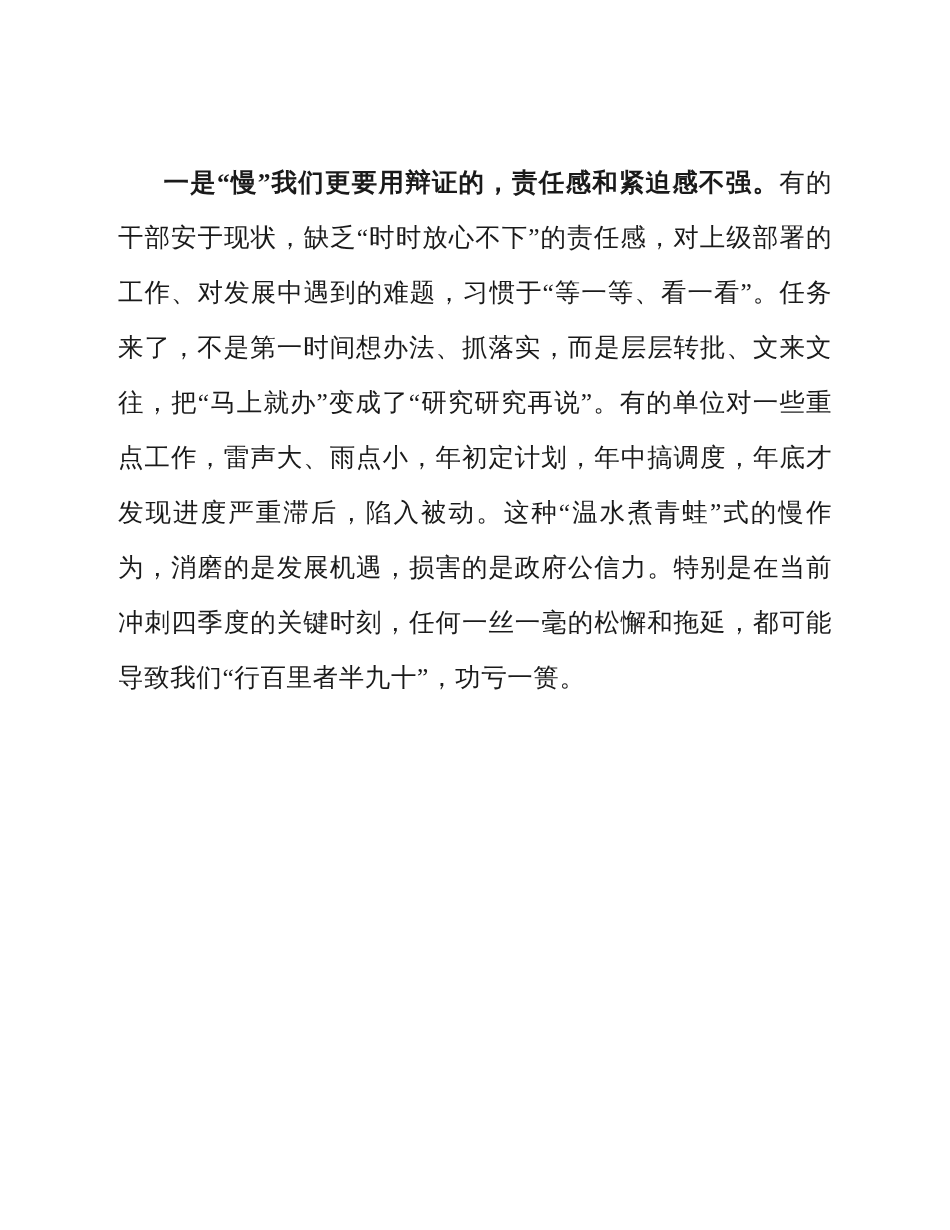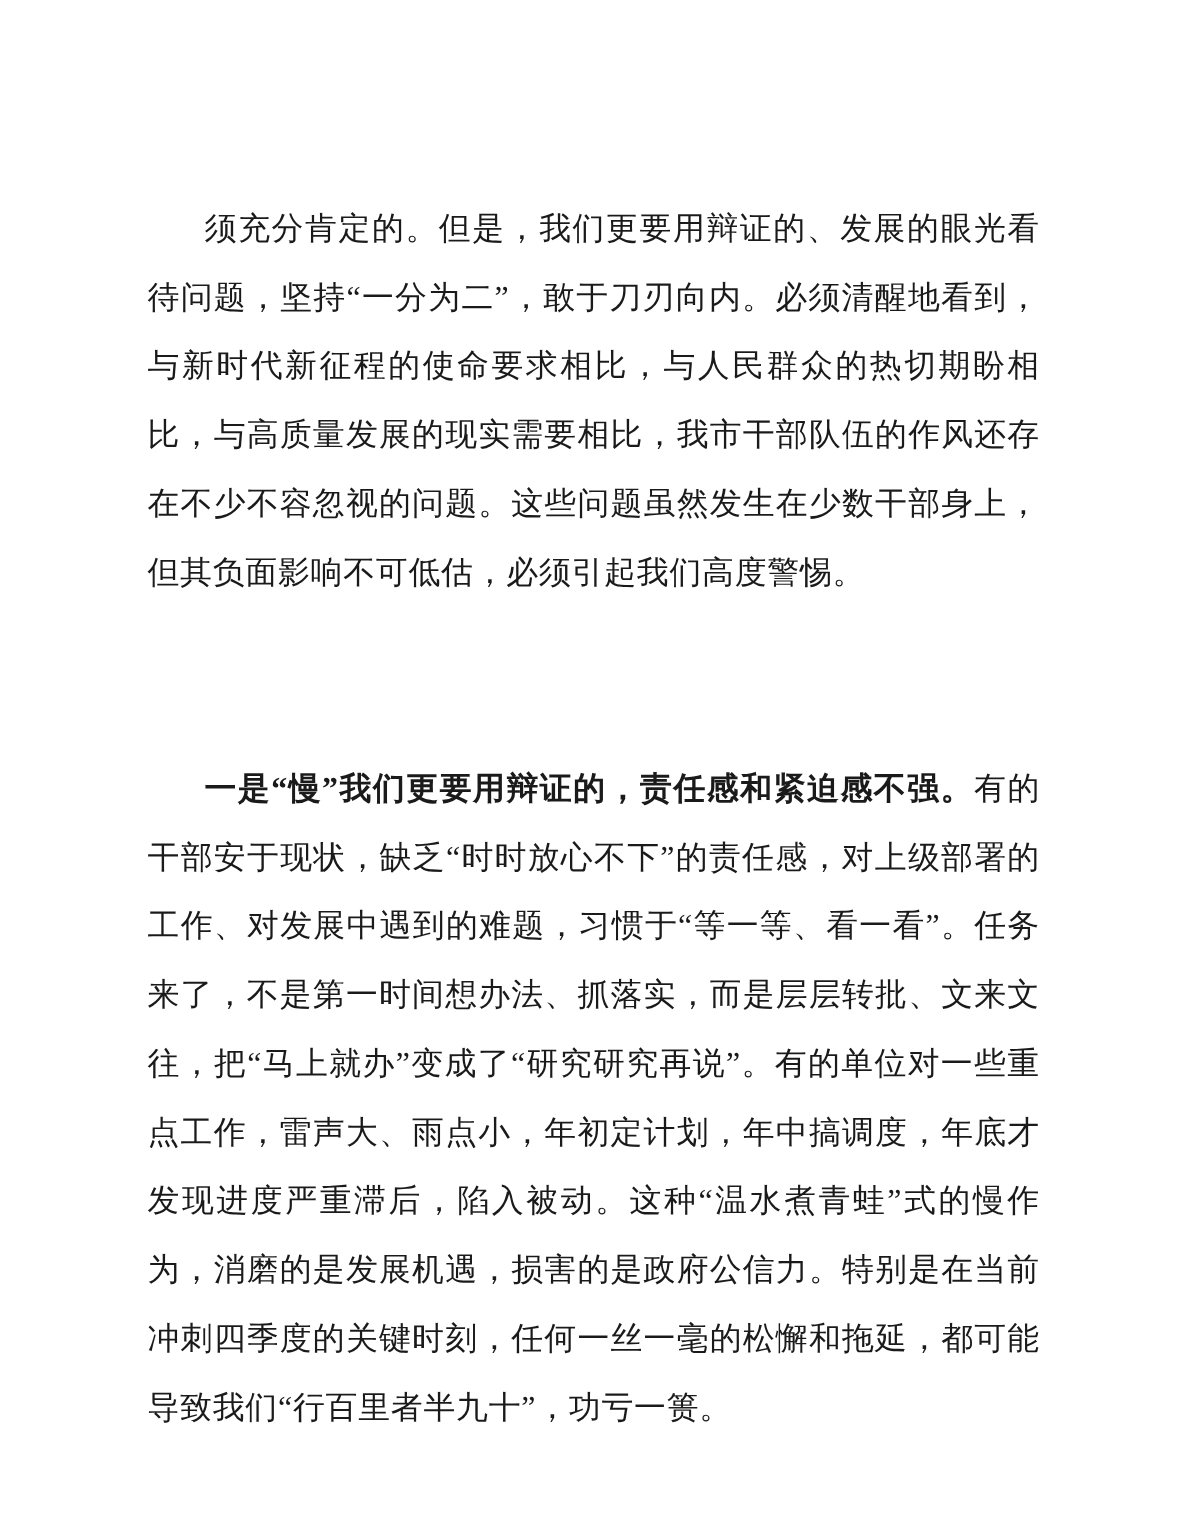--- a/index.html
+++ b/index.html
@@ -39,23 +39,20 @@
   .lead {
     font-weight: bold;
   }
 </style>
 </head>
 <body>
 
 <div class="page">
   <div class="doc-body">
 
-    <p class="para">
-      <span>须充分肯定的。但是，我们更要用辩证的、发展的眼光看待问题，坚持“一分为二”，敢于刀刃向内。必须清醒地看到，与新时代新征程的使命要求相比，与人民群众的热切期盼相比，与高质量发展的现实需要相比，我市干部队伍的作风还存在不少不容忽视的问题。这些问题虽然发生在少数干部身上，但其负面影响不可低估，必须引起我们高度警惕。</span>
-    </p>
 
     <p class="para indent">
       <span class="lead">一是“慢”我们更要用辩证的，责任感和紧迫感不强。</span><span>有的干部安于现状，缺乏“时时放心不下”的责任感，对上级部署的工作、对发展中遇到的难题，习惯于“等一等、看一看”。任务来了，不是第一时间想办法、抓落实，而是层层转批、文来文往，把“马上就办”变成了“研究研究再说”。有的单位对一些重点工作，雷声大、雨点小，年初定计划，年中搞调度，年底才发现进度严重滞后，陷入被动。这种“温水煮青蛙”式的慢作为，消磨的是发展机遇，损害的是政府公信力。特别是在当前冲刺四季度的关键时刻，任何一丝一毫的松懈和拖延，都可能导致我们“行百里者半九十”，功亏一篑。</span>
     </p>
 
     <p class="para indent">
       
     </p>
 
   </div>

